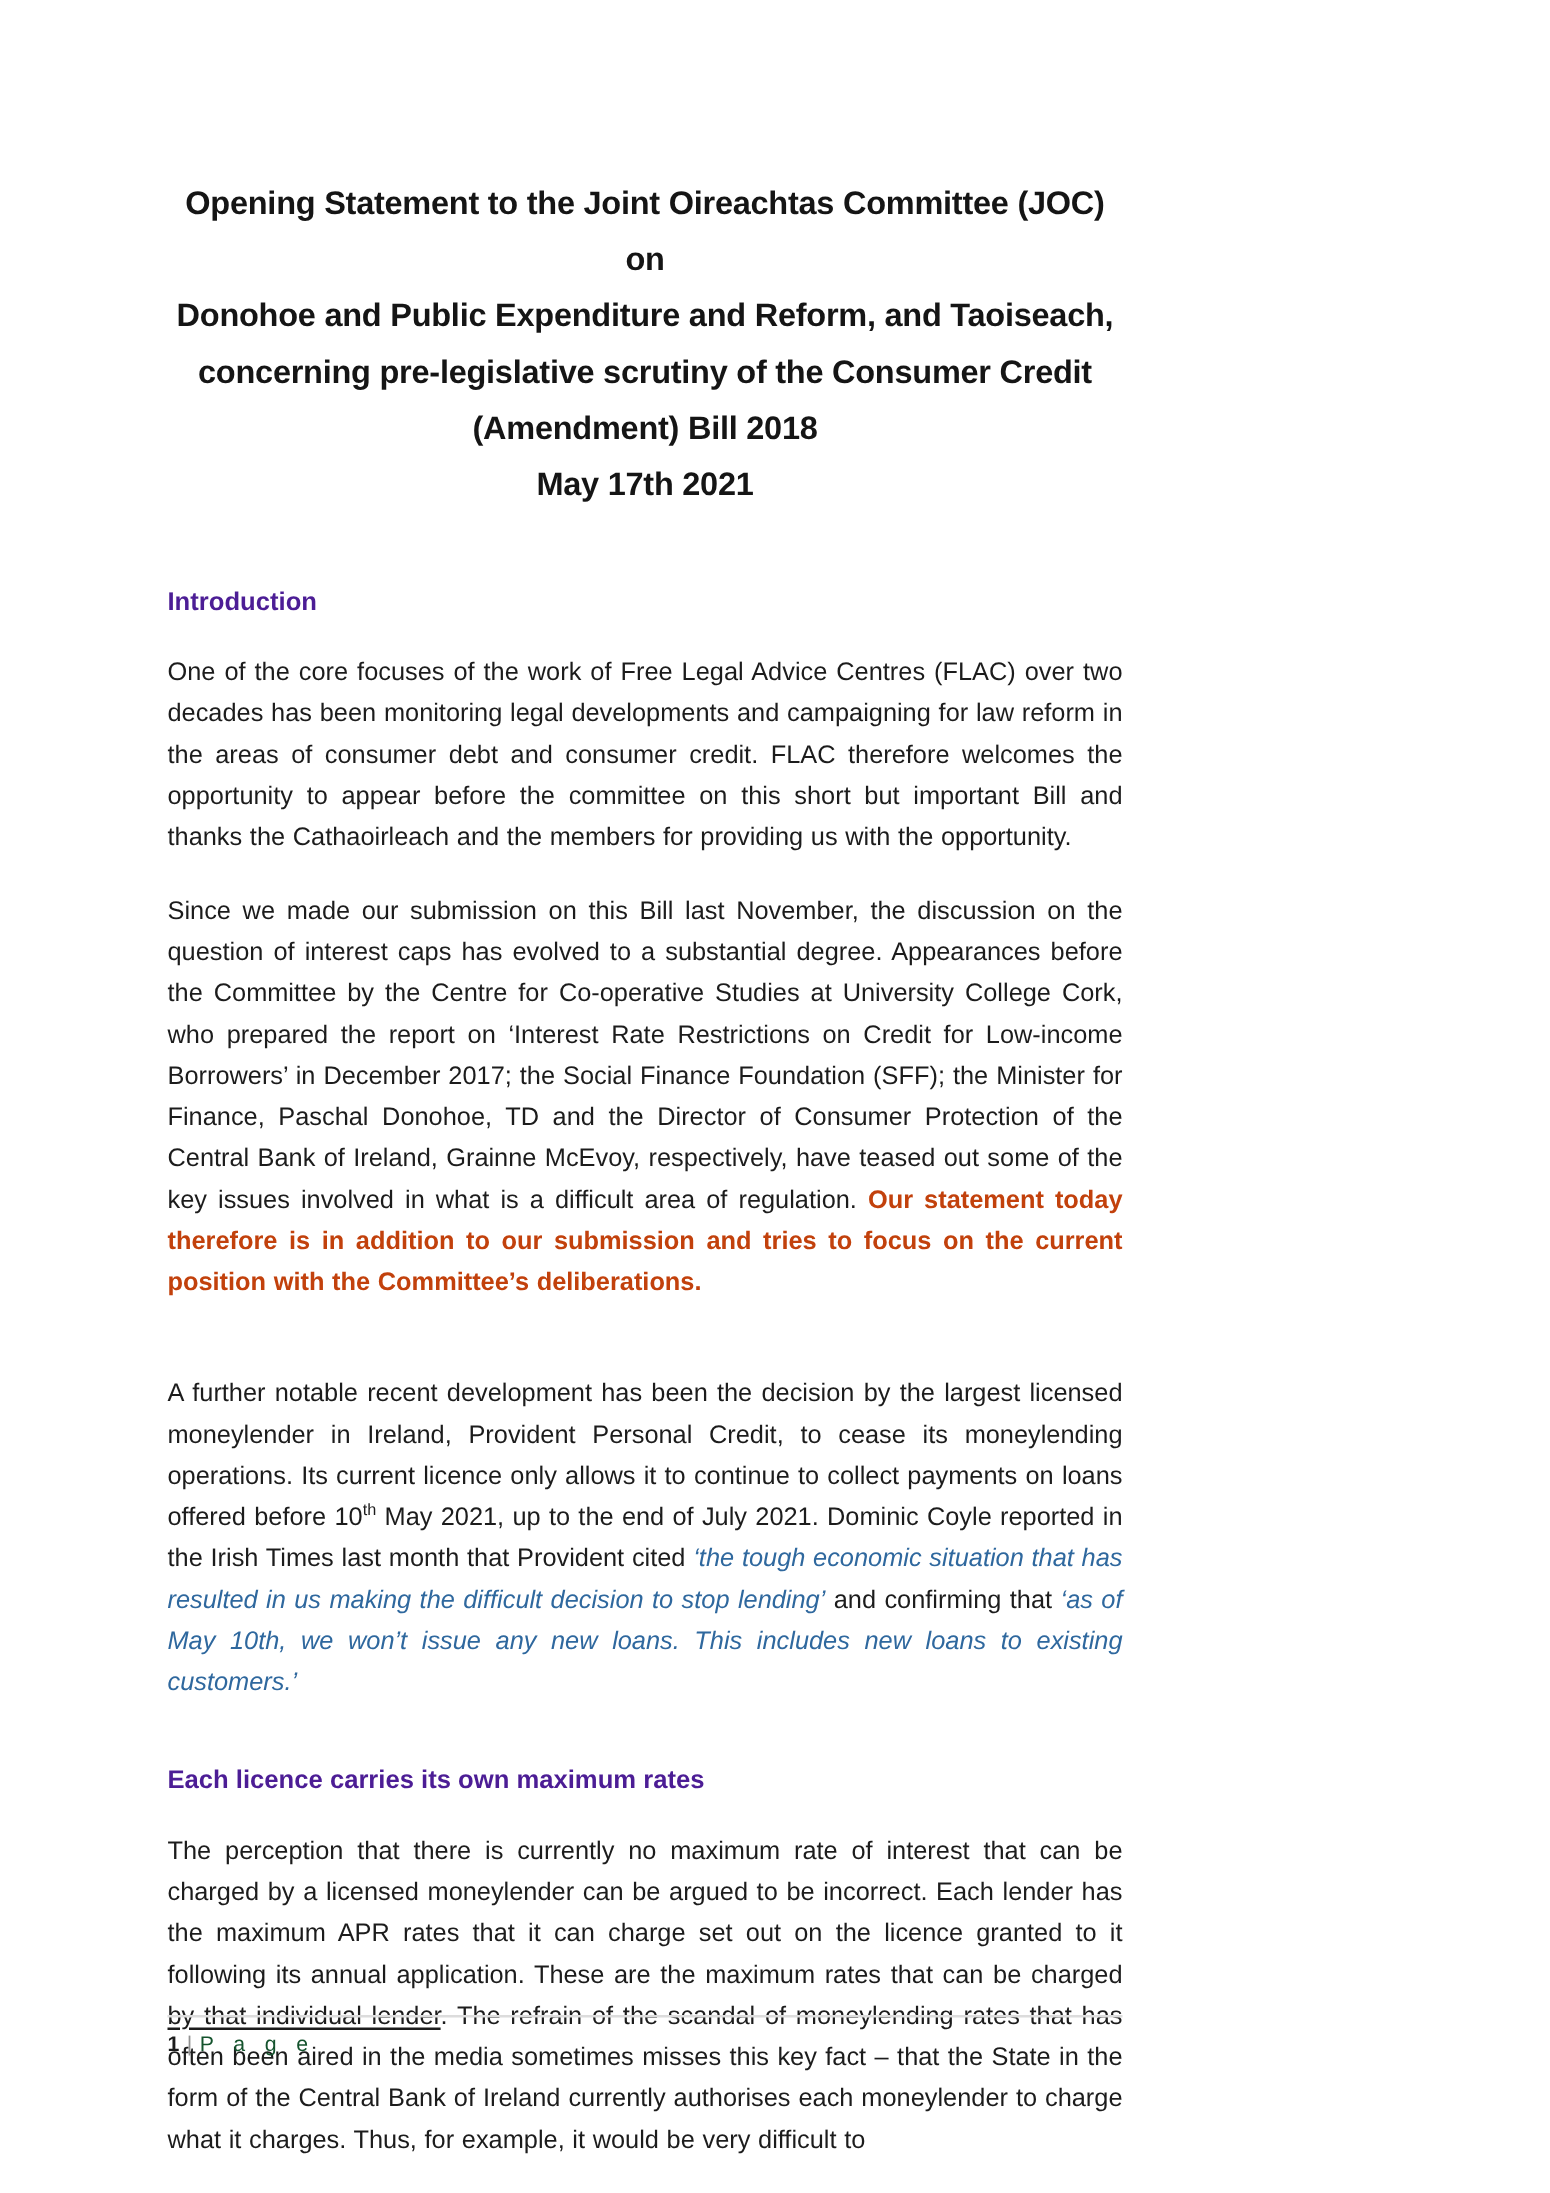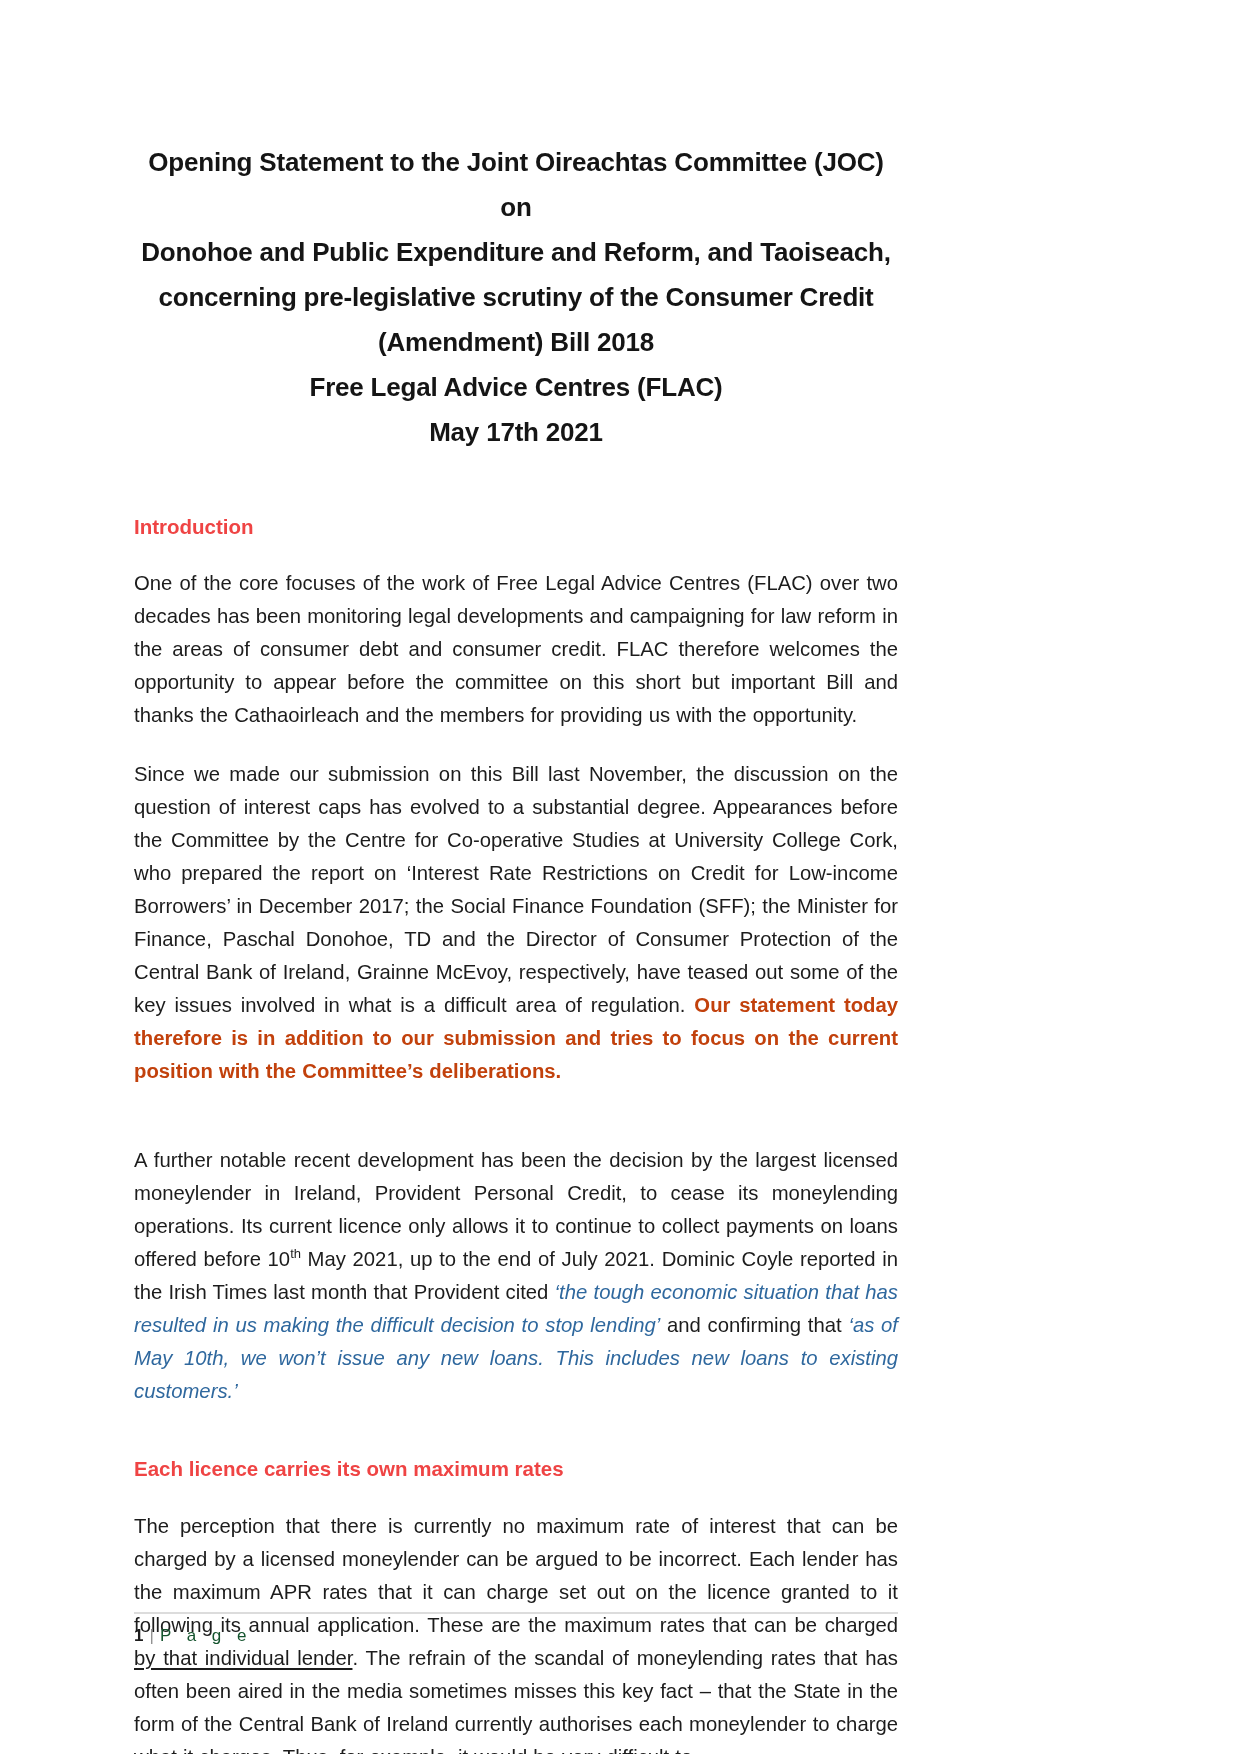--- a/index.html
+++ b/index.html
@@ -26,21 +26,21 @@
     text-align: center;
     color: #151515;
     letter-spacing: -0.2px;
   }
   .title-line { display: block; }
   .heading {
     font-size: 20.5px;
     line-height: 33px;
     font-weight: 700;
     margin: 0 0 24px 0;
-    color: #ef4444;
+    color: #4c1d95;
   }
   .heading.h-rates { margin-bottom: 25px; }
   .body-para {
     font-size: 20.3px;
     line-height: 33px;
     text-align: justify;
     margin: 0;
     color: #1c1c1c;
     word-spacing: 0.5px;
   }
@@ -74,21 +74,20 @@
 <body>
 
 <div class="page">
   <div class="content">
 
     <h1 class="doc-title">
       <span class="title-line">Opening Statement to the Joint Oireachtas Committee (JOC) on</span>
       <span class="title-line">Donohoe and Public Expenditure and Reform, and Taoiseach,</span>
       <span class="title-line">concerning pre-legislative scrutiny of the Consumer Credit</span>
       <span class="title-line">(Amendment) Bill 2018</span>
-      <span class="title-line">Free Legal Advice Centres (FLAC)</span>
       <span class="title-line">May 17th 2021</span>
     </h1>
 
     <h2 class="heading">Introduction</h2>
 
     <p class="body-para mb-p1"><span>One of the core focuses of the work of Free Legal Advice Centres (FLAC) over two decades has been monitoring legal developments and campaigning for law reform in the areas of consumer debt and consumer credit. FLAC therefore welcomes the opportunity to appear before the committee on this short but important Bill and thanks the Cathaoirleach and the members for providing us with the opportunity.</span></p>
 
     <p class="body-para mb-p2"><span>Since we made our submission on this Bill last November, the discussion on the question of interest caps has evolved to a substantial degree. Appearances before the Committee by the Centre for Co-operative Studies at University College Cork, who prepared the report on ‘Interest Rate Restrictions on Credit for Low-income Borrowers’ in December 2017; the Social Finance Foundation (SFF); the Minister for Finance, Paschal Donohoe, TD and the Director of Consumer Protection of the Central Bank of Ireland, Grainne McEvoy, respectively, have teased out some of the key issues involved in what is a difficult area of regulation. </span><span class="run-bold">Our statement today therefore is in addition to our submission and tries to focus on the current position with the Committee’s deliberations.</span></p>
 
     <p class="body-para mb-p3"><span>A further notable recent development has been the decision by the largest licensed moneylender in Ireland, Provident Personal Credit, to cease its moneylending operations. Its current licence only allows it to continue to collect payments on loans offered before 10</span><sup class="ordinal">th</sup><span> May 2021, up to the end of July 2021. Dominic Coyle reported in the Irish Times last month that Provident cited </span><span class="run-quote">‘the tough economic situation that has resulted in us making the difficult decision to stop lending’</span><span> and confirming that </span><span class="run-quote">‘as of May 10th, we won’t issue any new loans. This includes new loans to existing customers.’</span></p>

